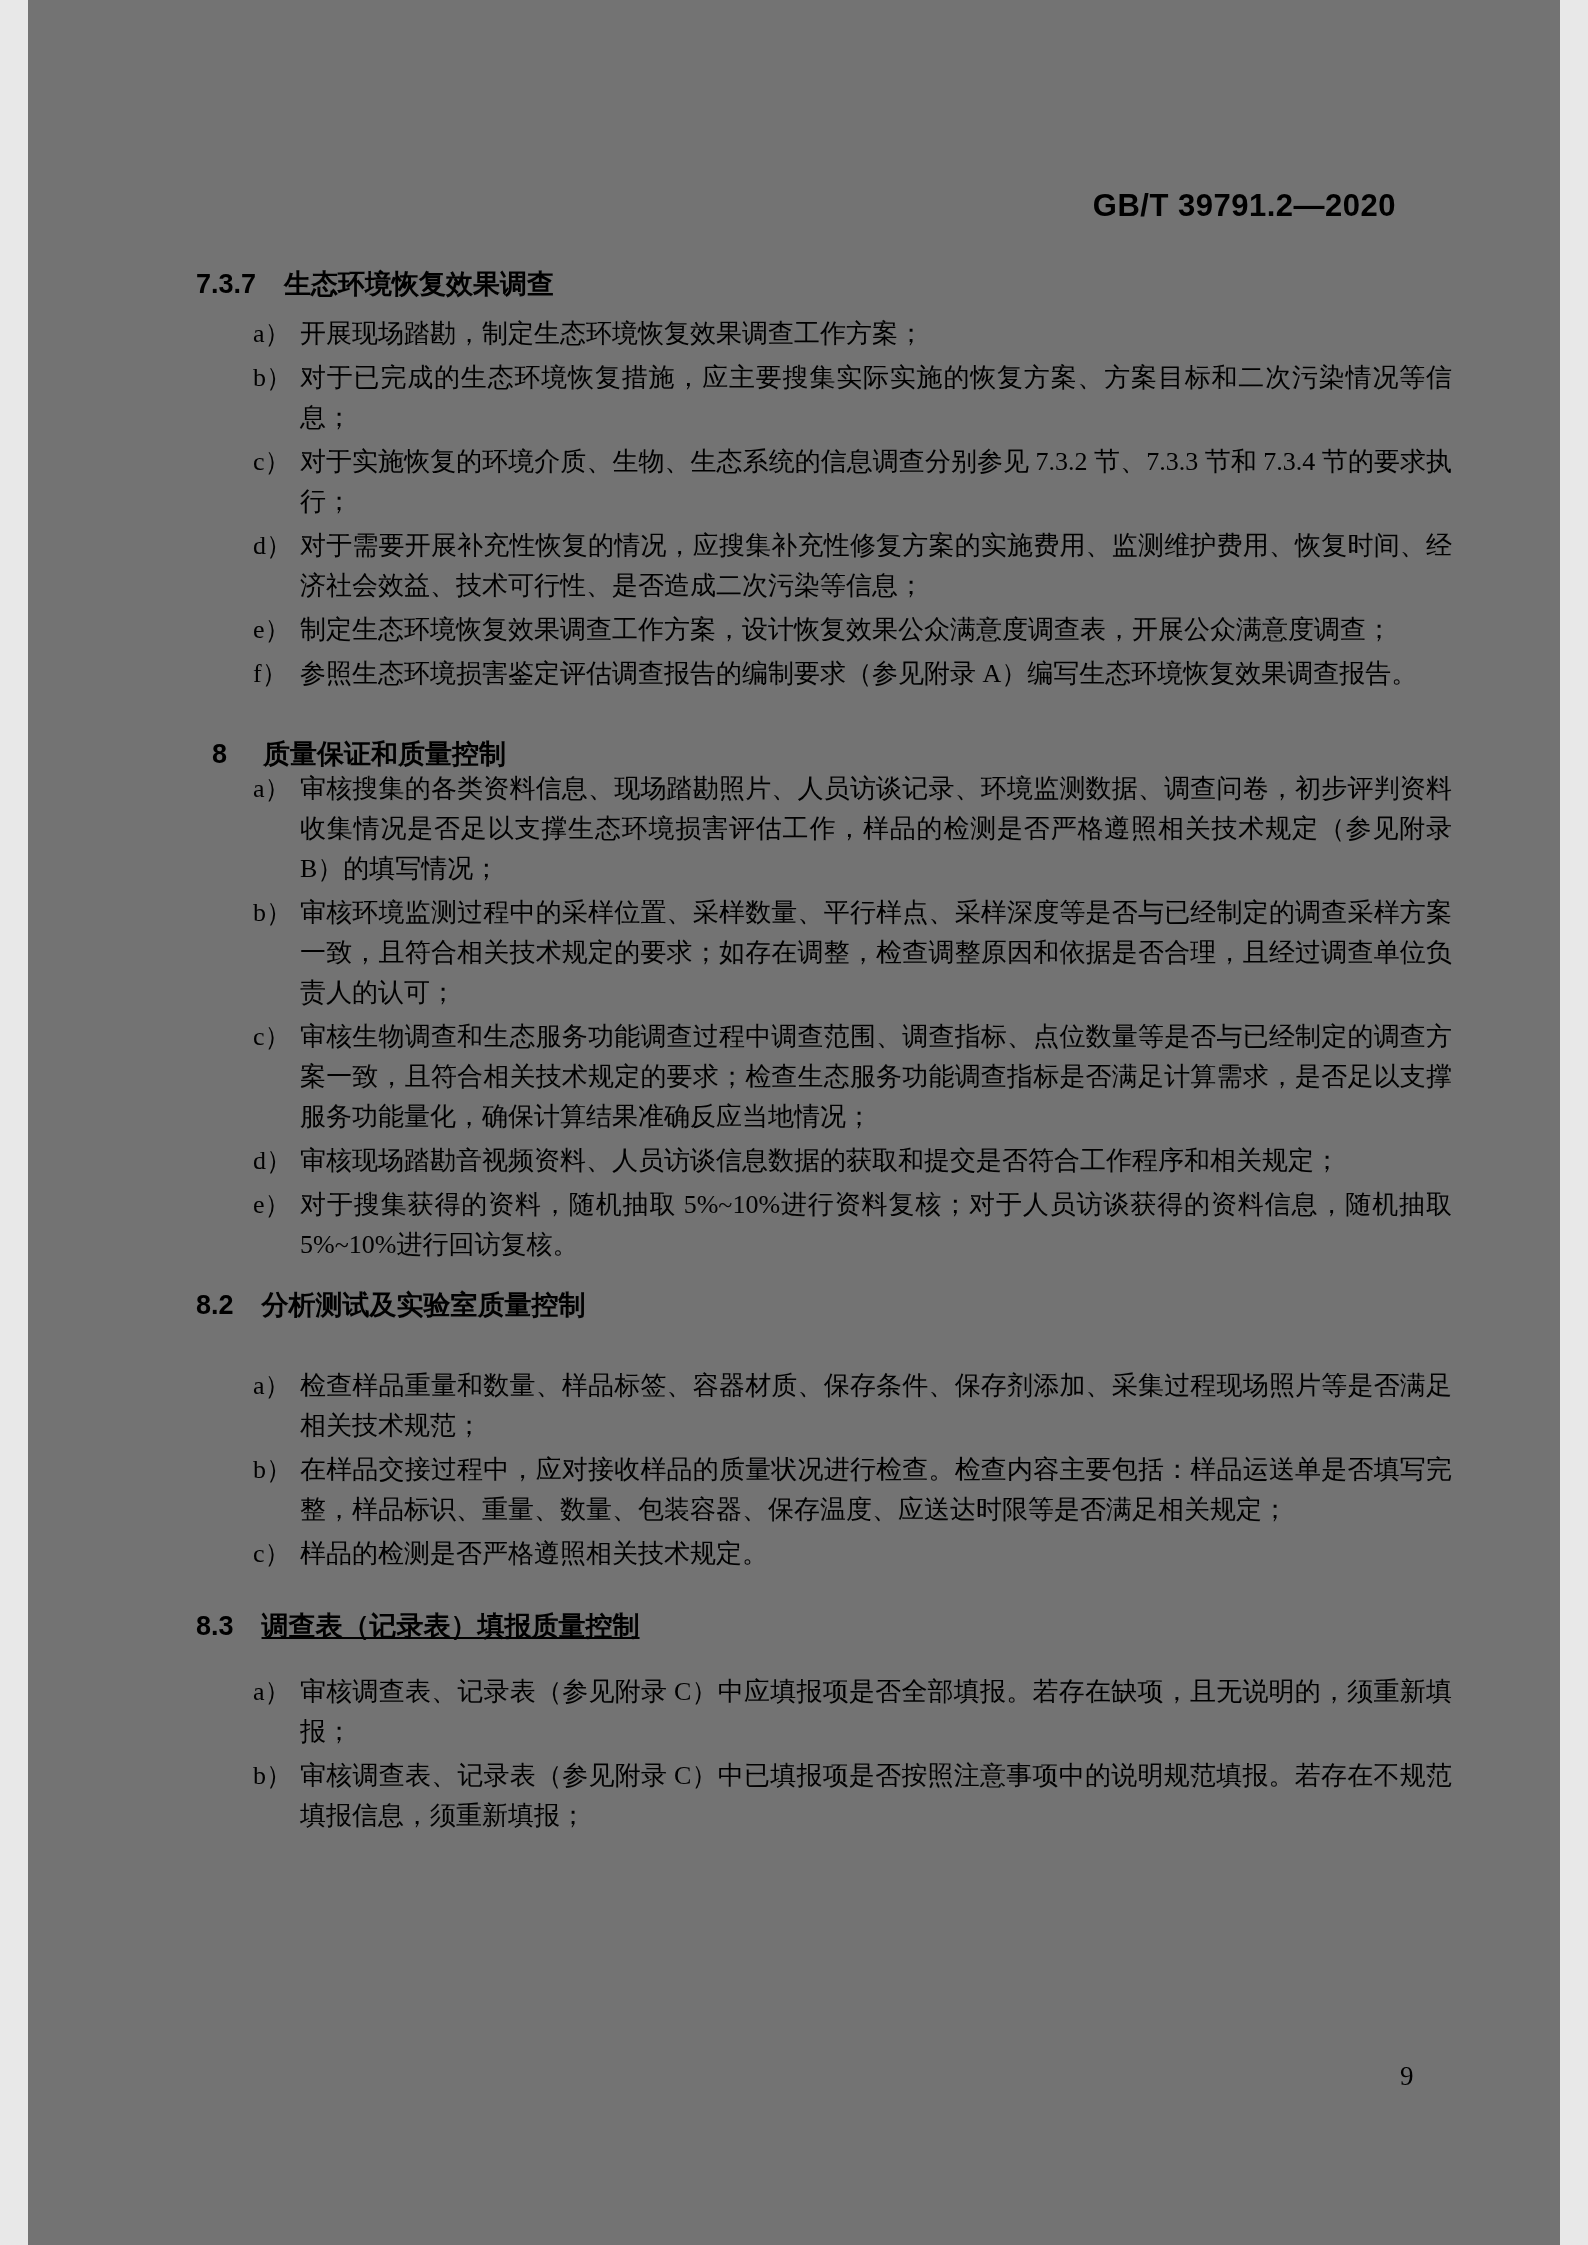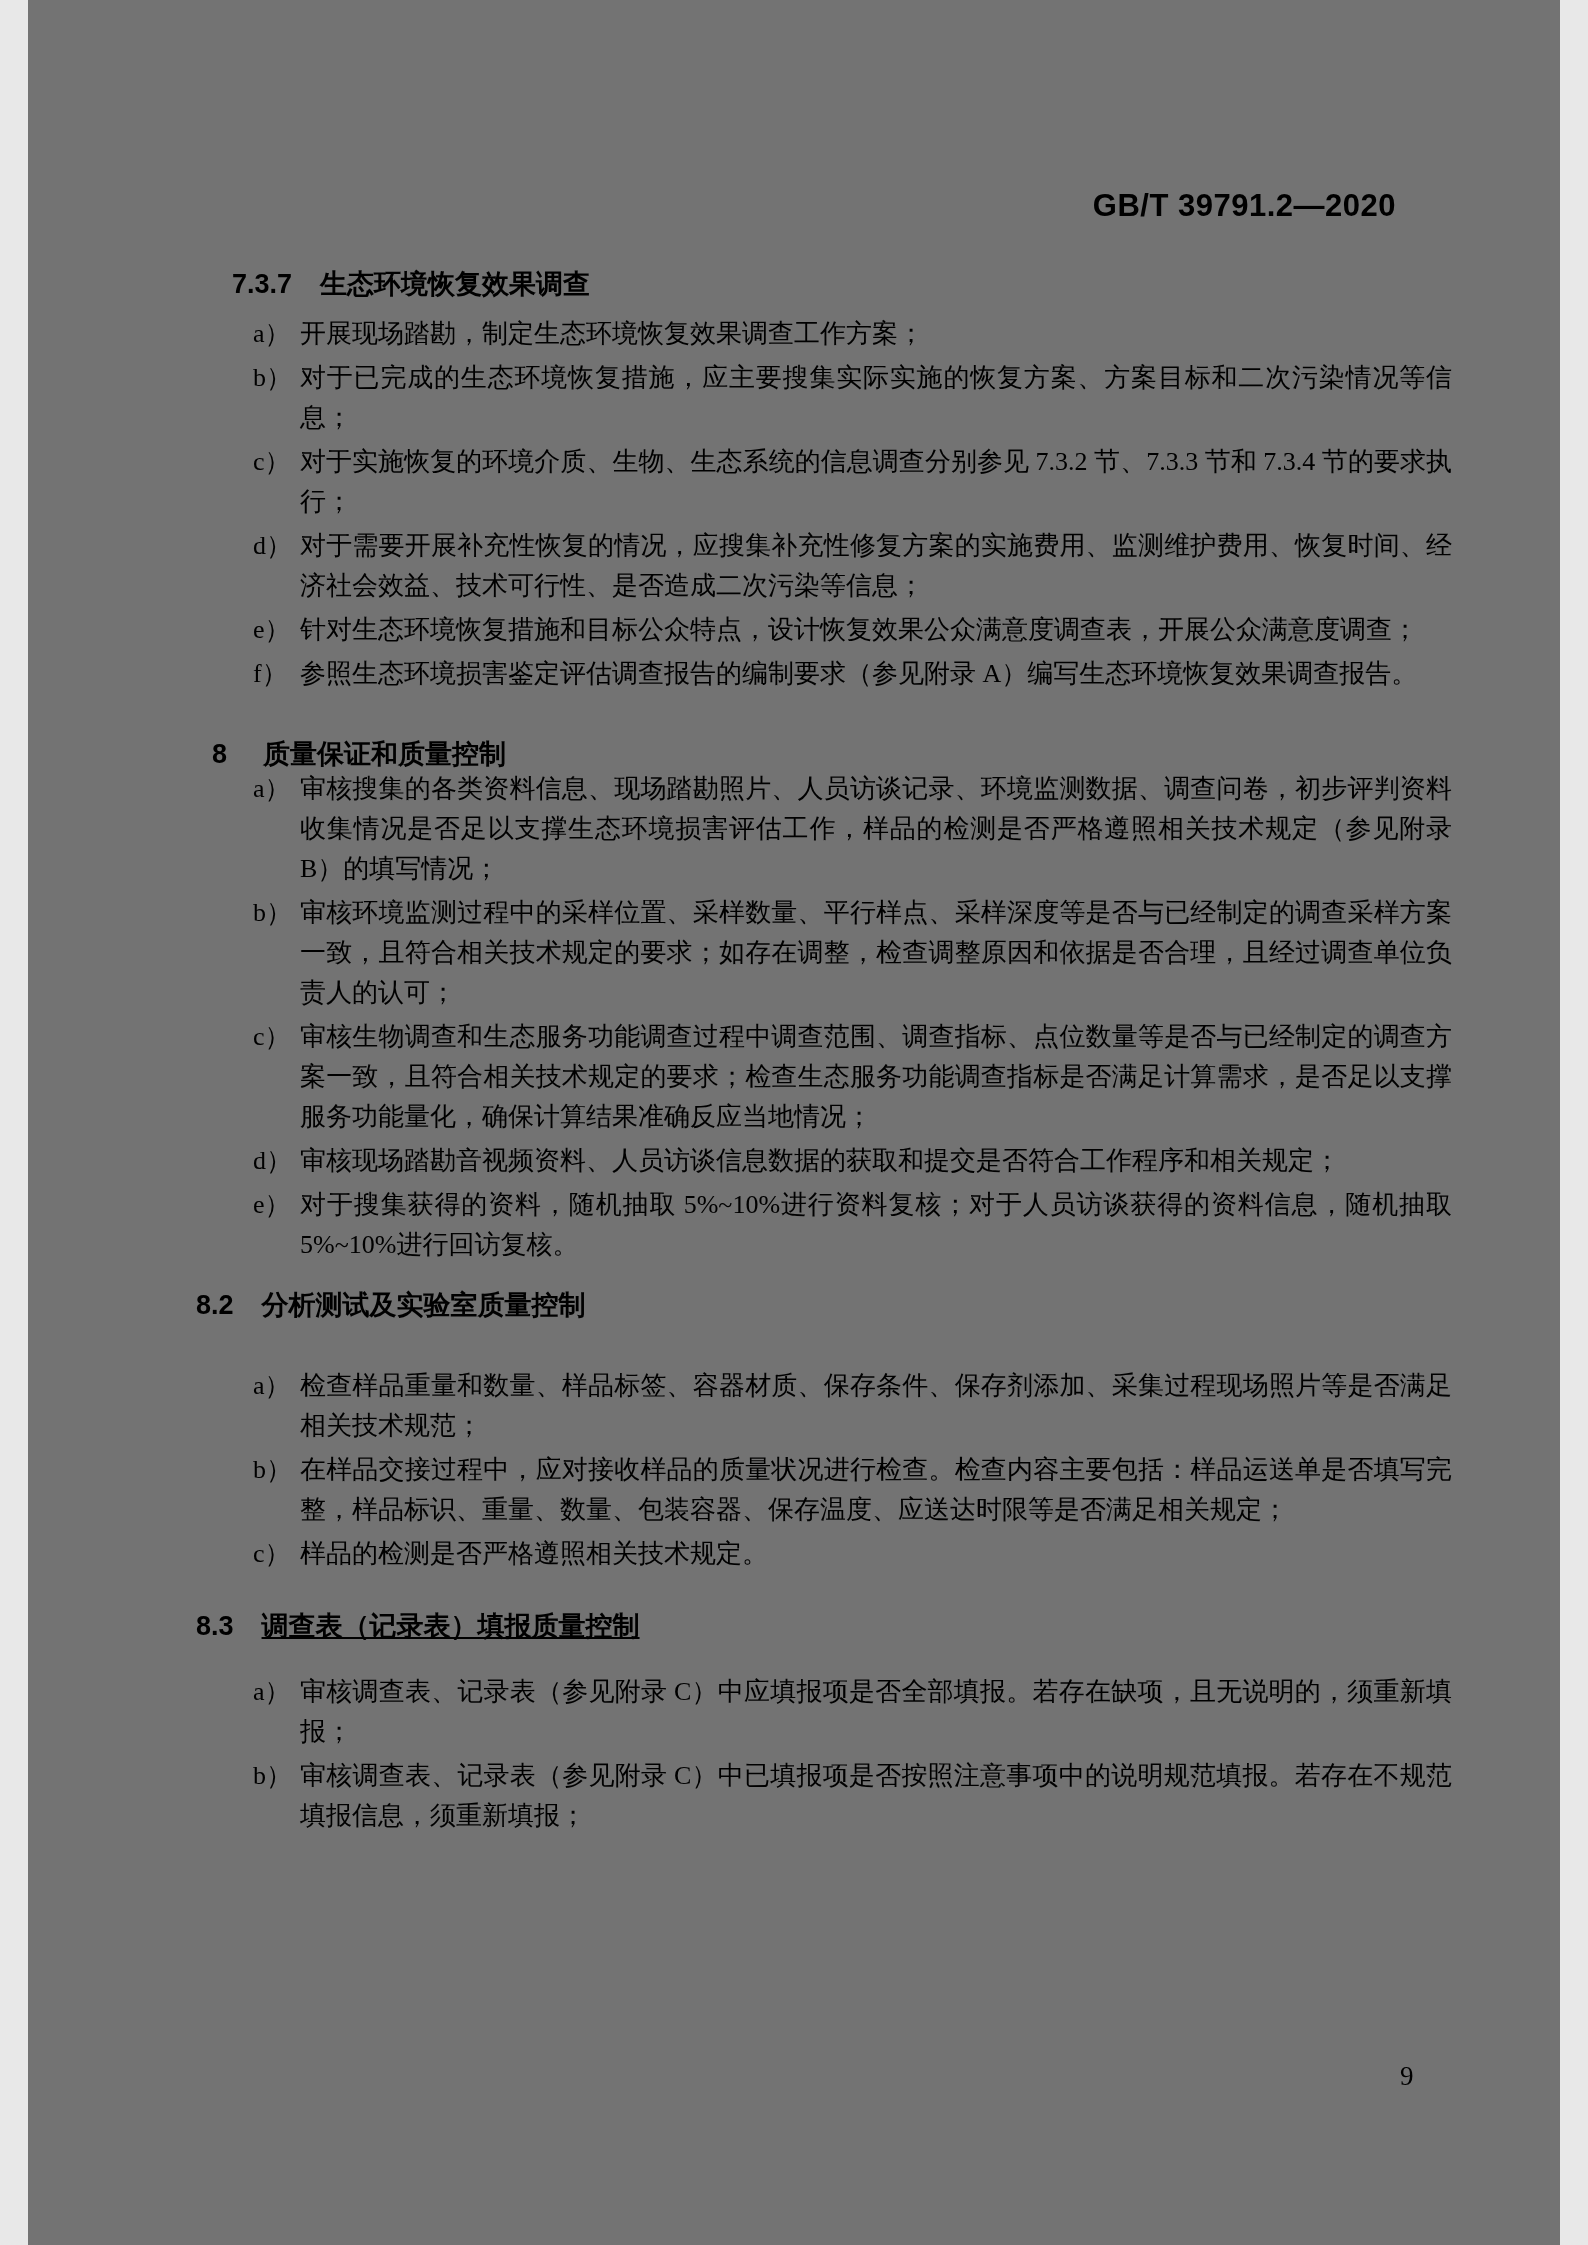--- a/index.html
+++ b/index.html
@@ -29,21 +29,21 @@
     top: 269px;
     width: 1256px;
   }
   .h {
     font-family: "Liberation Sans", sans-serif;
     font-weight: bold;
     font-size: 27px;
     line-height: 30px;
   }
   .h .num { display: inline-block; }
-  .h737 .num { margin-right: 14px; margin-left: 36px; }
+  .h737 .num { margin-right: 14px; }
   .h8   .num { margin-right: 36px; }
   .hsub .num { margin-right: 28px; }
   .h737 { margin: 0 0 15px 0; }
   .h8   { margin: 45px 0 0 16px; }
   .h81  { margin: 76px 0 30px 0; }
   .h82  { margin: 25px 0 46px 0; }
   .h83  { margin: 37px 0 31px 0; text-decoration: underline; }
   .list {
     margin-left: 57px;
     font-size: 26px;
@@ -86,21 +86,21 @@
       <div class="item">
         <span class="lbl">c）</span>
         <span class="txt">对于实施恢复的环境介质、生物、生态系统的信息调查分别参见 7.3.2 节、7.3.3 节和 7.3.4 节的要求执行；</span>
       </div>
       <div class="item">
         <span class="lbl">d）</span>
         <span class="txt">对于需要开展补充性恢复的情况，应搜集补充性修复方案的实施费用、监测维护费用、恢复时间、经济社会效益、技术可行性、是否造成二次污染等信息；</span>
       </div>
       <div class="item">
         <span class="lbl">e）</span>
-        <span class="txt">针对生态环境恢复措施和目标公众特点，设计恢复效果公众满意度调查表，开展公众满意度调查；</span>
+        <span class="txt">制定生态环境恢复效果调查工作方案，设计恢复效果公众满意度调查表，开展公众满意度调查；</span>
       </div>
       <div class="item">
         <span class="lbl">f）</span>
         <span class="txt">参照生态环境损害鉴定评估调查报告的编制要求（参见附录 A）编写生态环境恢复效果调查报告。</span>
       </div>
     </div>
 
     <div class="h h8">
       <span class="num">8</span><span class="ttl">质量保证和质量控制</span>
     </div>

